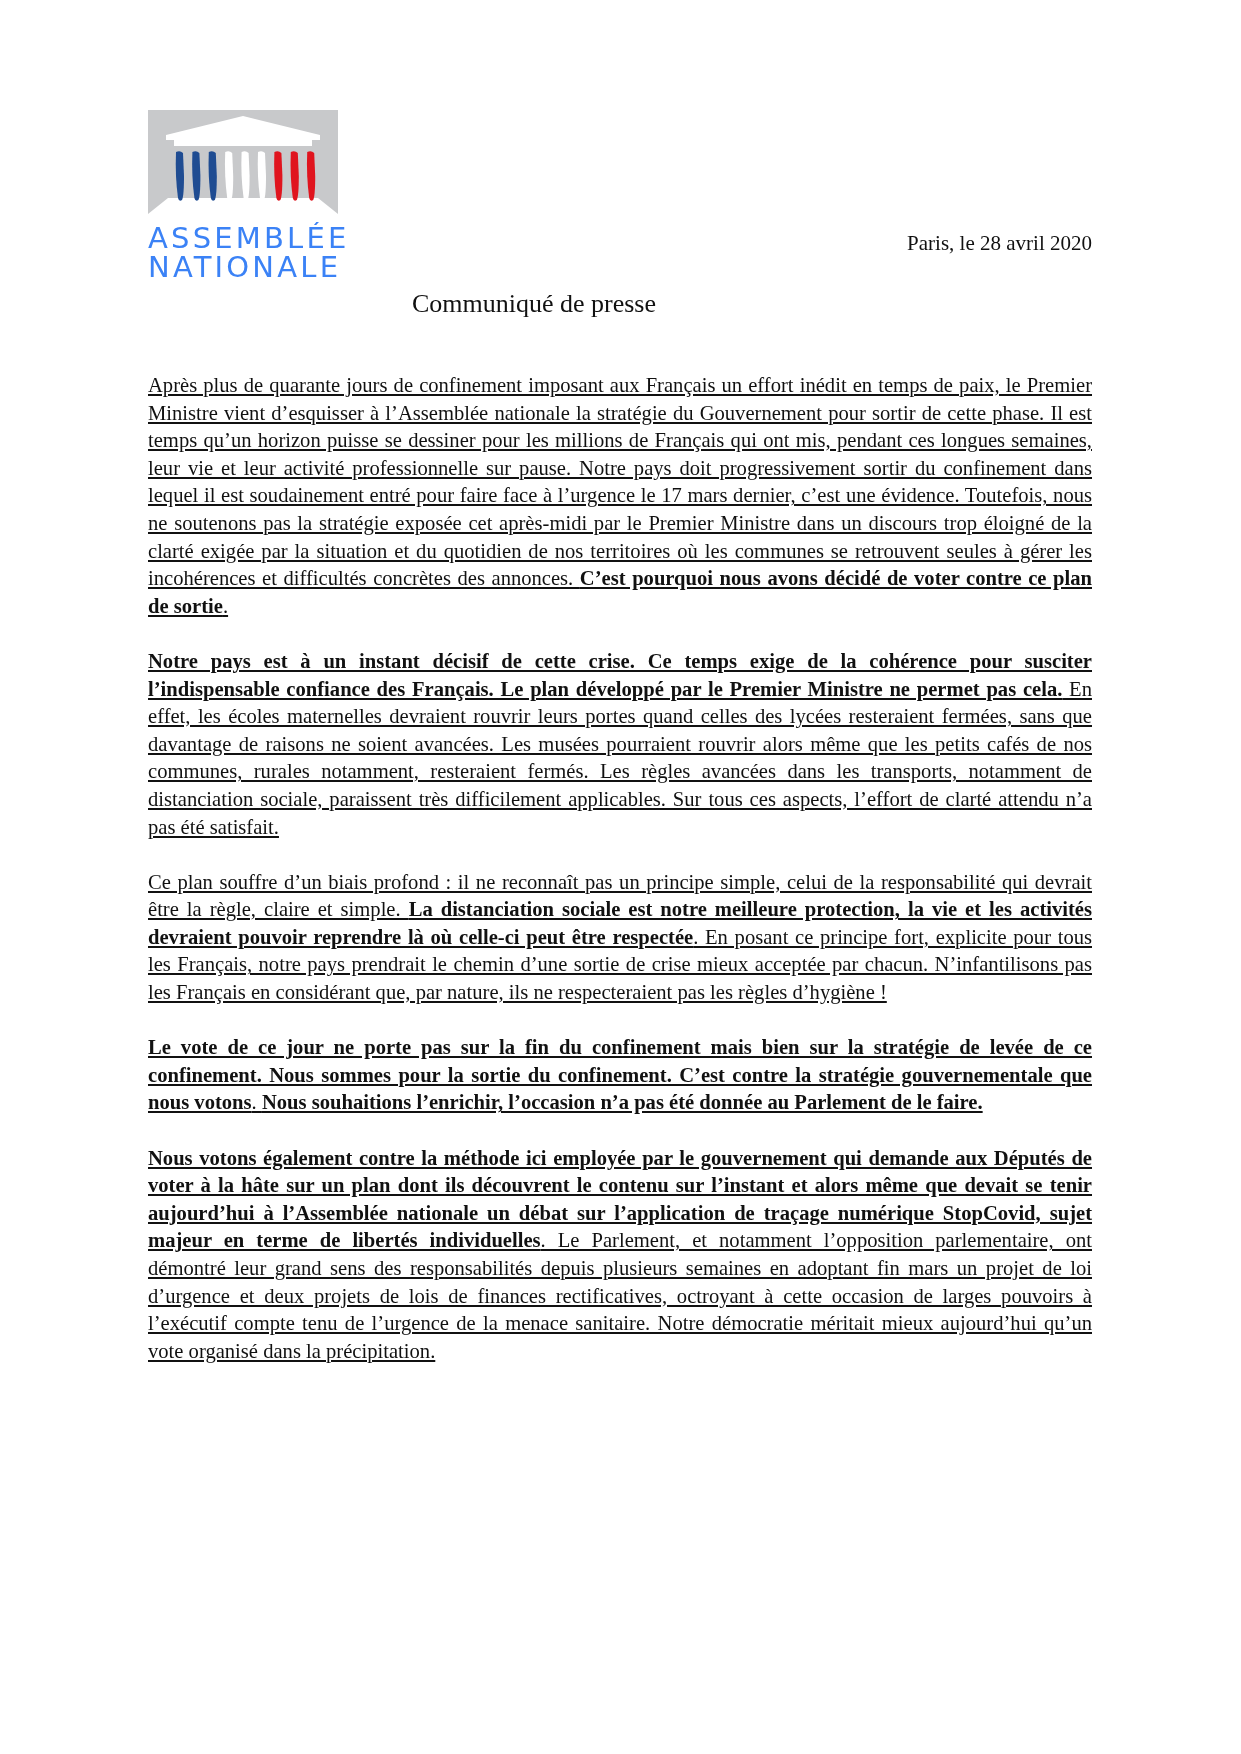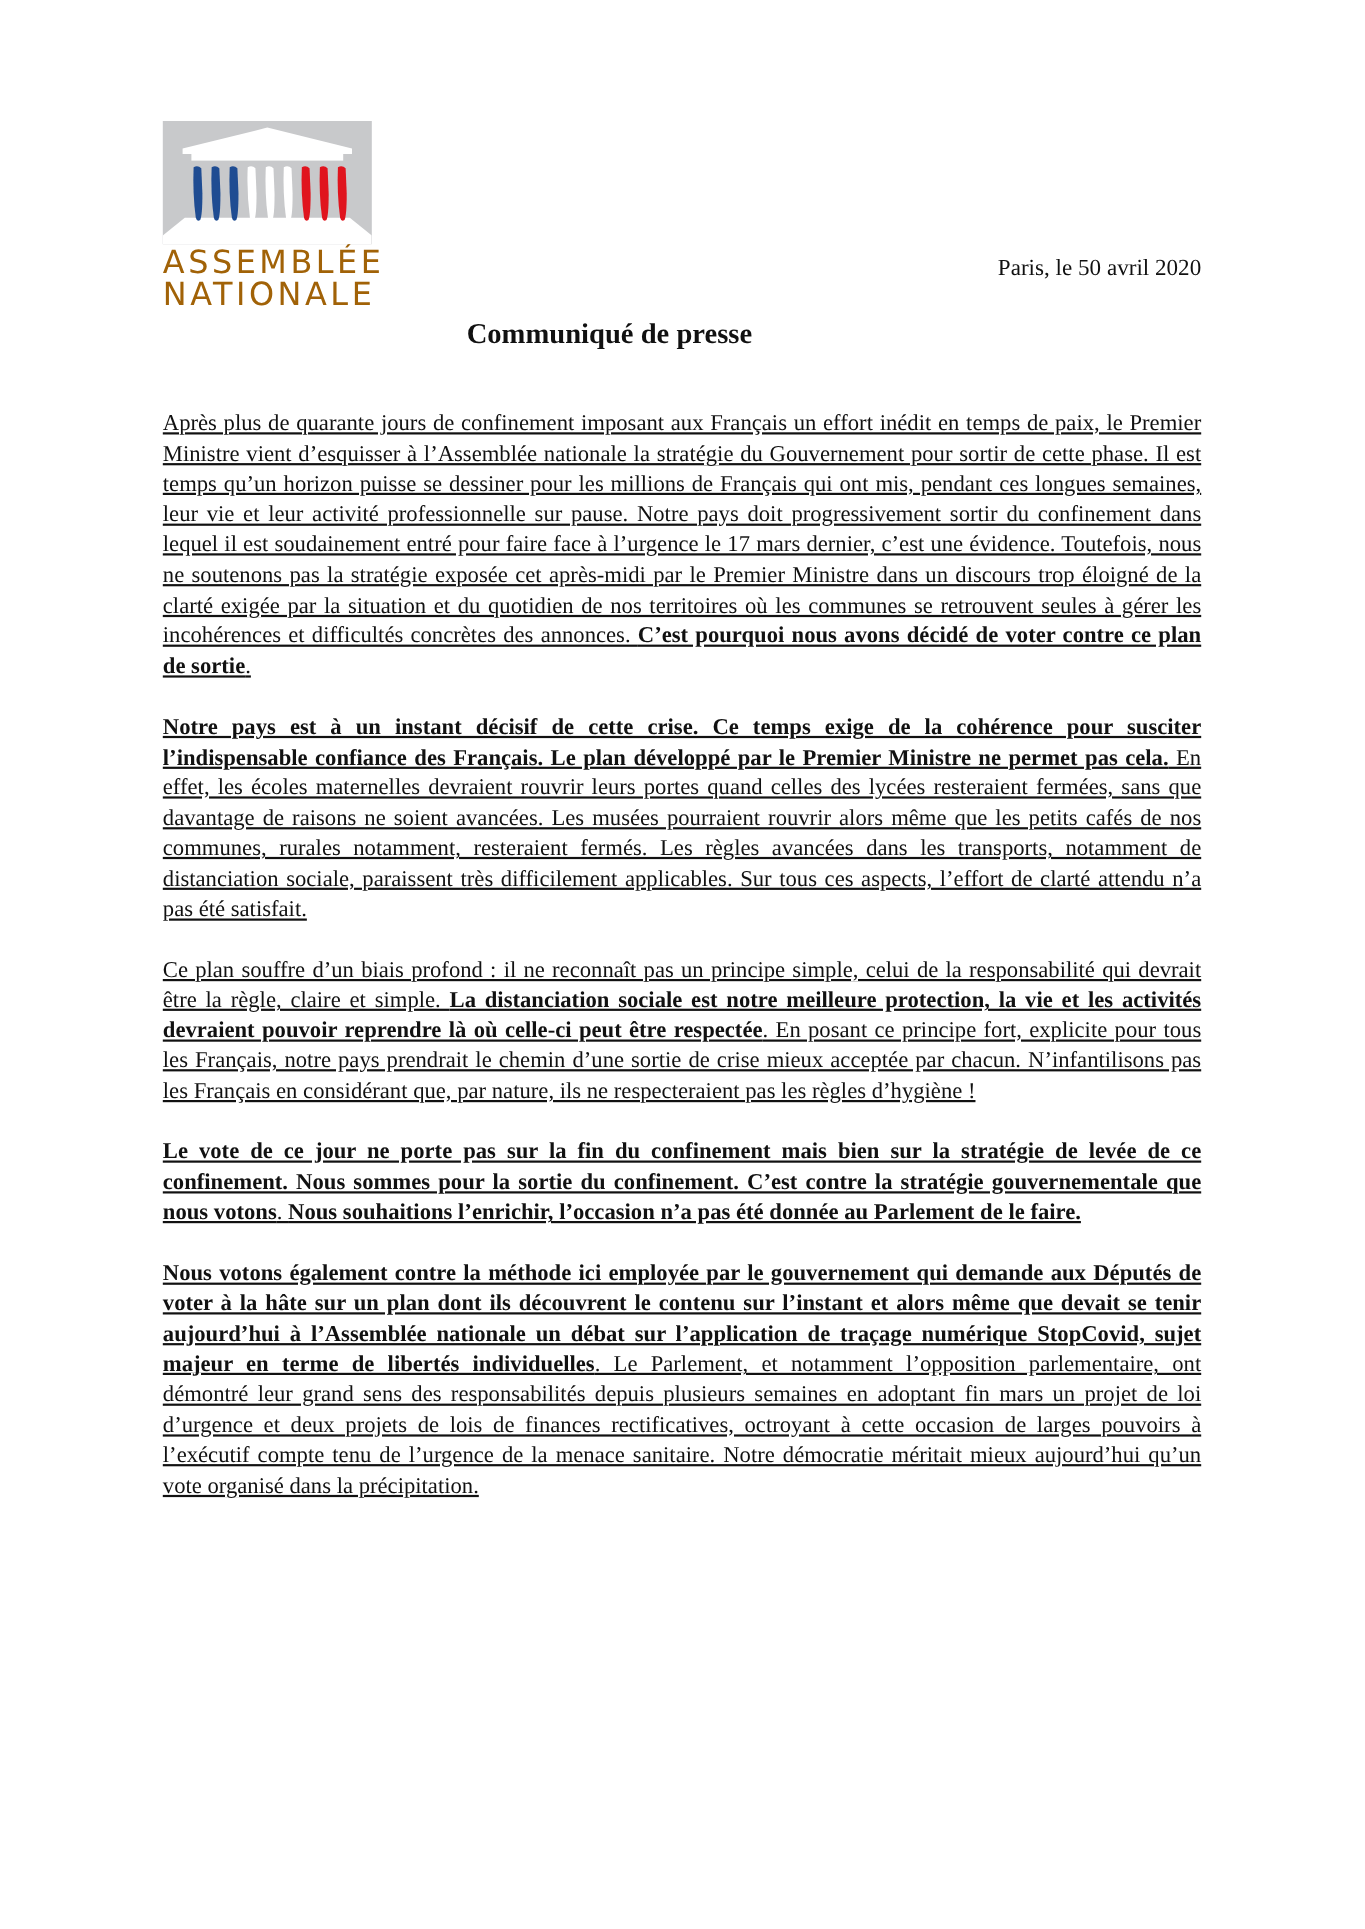--- a/index.html
+++ b/index.html
@@ -1,25 +1,25 @@
 <!DOCTYPE html>
 <html><head>
 <meta charset="utf-8">
 <style>
   html, body { margin: 0; padding: 0; background: #ffffff; }
   body { width: 1241px; height: 1754px; position: relative; overflow: hidden;
          font-family: "Liberation Serif", "DejaVu Serif", serif; color: #111111; }
   .logo { position: absolute; left: 148px; top: 110px; width: 190px; }
   .logo-box { width: 190px; height: 112px; background: #c8c9cb; position: relative; overflow: hidden; }
   .logo-box svg { position: absolute; left: 0; top: 0; }
-  .logo-text { margin-top: 2px; color: #a16207; font-family: "DejaVu Sans", "Liberation Sans", sans-serif;
+  .logo-text { margin-top: 2px; color: #3b82f6; font-family: "DejaVu Sans", "Liberation Sans", sans-serif;
                font-size: 29px; line-height: 29px; letter-spacing: 3.2px; font-weight: normal; }
   .logo-text div { white-space: nowrap; }
   .date { position: absolute; right: 149px; top: 230px; font-size: 21px; line-height: 26px; white-space: nowrap; }
-  .title { position: absolute; left: 0; width: 1068px; top: 288px; text-align: center; font-size: 26px; font-weight: bold; line-height: 32px; margin-left: 20px; }
+  .title { position: absolute; left: 0; width: 1068px; top: 288px; text-align: center; font-size: 26px; font-weight: normal; line-height: 32px; }
   .body { position: absolute; left: 148px; top: 372px; width: 944px; font-size: 20.6px; line-height: 27.6px; }
   .body p { margin: 0 0 27.6px 0; text-align: justify; text-align-last: left; hyphens: none; text-decoration: underline; }
   .body b { font-weight: bold; }
 </style>
 </head>
 <body>
 
 <div class="logo">
   <div class="logo-box">
     <svg width="190" height="112" viewBox="0 0 190 112">
@@ -41,21 +41,21 @@
           <path d="M159.2 42 Q163.2 40 166.2 43 L167.2 66 Q167.2 86 165.2 90 Q162.2 92 161.2 88 Q158.2 66 159.2 42 Z" fill="#e0141e"></path>
         </g>
     </svg>
   </div>
   <div class="logo-text">
     <div>ASSEMBLÉE</div>
     <div>NATIONALE</div>
   </div>
 </div>
 
-<div class="date">Paris, le 50 avril 2020</div>
+<div class="date">Paris, le 28 avril 2020</div>
 <div class="title">Communiqué de presse</div>
 
 <div class="body">
   <p><span>Après plus de quarante jours de confinement imposant aux Français un effort inédit en temps de paix, le Premier Ministre vient d’esquisser à l’Assemblée nationale la stratégie du Gouvernement pour sortir de cette phase. Il est temps qu’un horizon puisse se dessiner pour les millions de Français qui ont mis, pendant ces longues semaines, leur vie et leur activité professionnelle sur pause. Notre pays doit progressivement sortir du confinement dans lequel il est soudainement entré pour faire face à l’urgence le 17 mars dernier, c’est une évidence. Toutefois, nous ne soutenons pas la stratégie exposée cet après-midi par le Premier Ministre dans un discours trop éloigné de la clarté exigée par la situation et du quotidien de nos territoires où les communes se retrouvent seules à gérer les incohérences et difficultés concrètes des annonces. </span><b>C’est pourquoi nous avons décidé de voter contre ce plan de sortie</b><span>.</span></p>
   <p><b>Notre pays est à un instant décisif de cette crise. Ce temps exige de la cohérence pour susciter l’indispensable confiance des Français. Le plan développé par le Premier Ministre ne permet pas cela.</b><span> En effet, les écoles maternelles devraient rouvrir leurs portes quand celles des lycées resteraient fermées, sans que davantage de raisons ne soient avancées. Les musées pourraient rouvrir alors même que les petits cafés de nos communes, rurales notamment, resteraient fermés. Les règles avancées dans les transports, notamment de distanciation sociale, paraissent très difficilement applicables. Sur tous ces aspects, l’effort de clarté attendu n’a pas été satisfait.</span></p>
   <p><span>Ce plan souffre d’un biais profond&nbsp;: il ne reconnaît pas un principe simple, celui de la responsabilité qui devrait être la règle, claire et simple. </span><b>La distanciation sociale est notre meilleure protection, la vie et les activités devraient pouvoir reprendre là où celle-ci peut être respectée</b><span>. En posant ce principe fort, explicite pour tous les Français, notre pays prendrait le chemin d’une sortie de crise mieux acceptée par chacun. N’infantilisons pas les Français en considérant que, par nature, ils ne respecteraient pas les règles d’hygiène&nbsp;!</span></p>
   <p><b>Le vote de ce jour ne porte pas sur la fin du confinement mais bien sur la stratégie de levée de ce confinement. Nous sommes pour la sortie du confinement. C’est contre la stratégie gouvernementale que nous votons</b><span>. </span><b>Nous souhaitions l’enrichir, l’occasion n’a pas été donnée au Parlement de le faire.</b></p>
   <p><b>Nous votons également contre la méthode ici employée par le gouvernement qui demande aux Députés de voter à la hâte sur un plan dont ils découvrent le contenu sur l’instant et alors même que devait se tenir aujourd’hui à l’Assemblée nationale un débat sur l’application de traçage numérique StopCovid, sujet majeur en terme de libertés individuelles</b><span>. Le Parlement, et notamment l’opposition parlementaire, ont démontré leur grand sens des responsabilités depuis plusieurs semaines en adoptant fin mars un projet de loi d’urgence et deux projets de lois de finances rectificatives, octroyant à cette occasion de larges pouvoirs à l’exécutif compte tenu de l’urgence de la menace sanitaire. Notre démocratie méritait mieux aujourd’hui qu’un vote organisé dans la précipitation.</span></p>
 </div>
 

